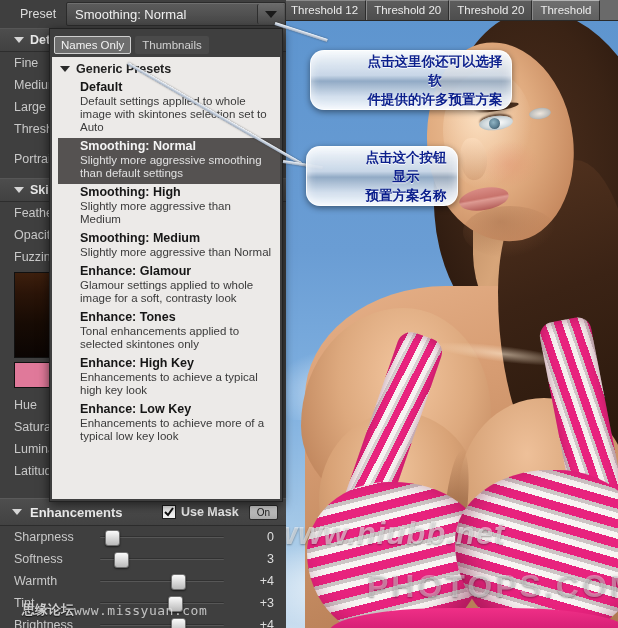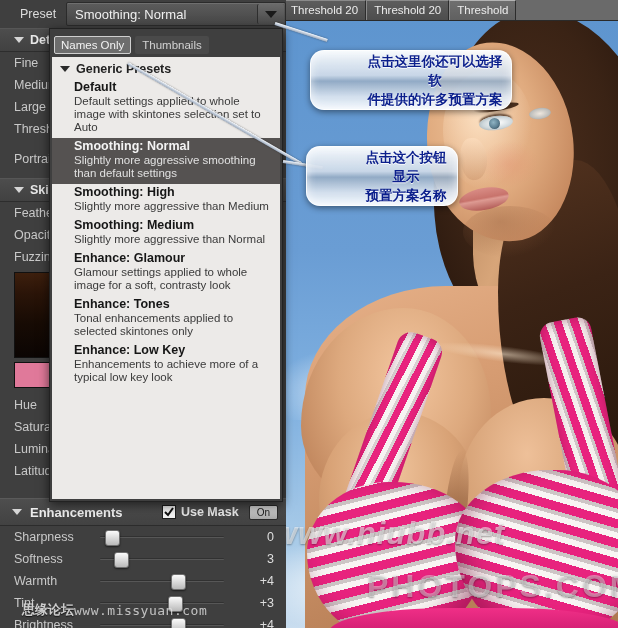--- a/index.html
+++ b/index.html
@@ -322,21 +322,21 @@
   }
   .group-head{
     display:flex;align-items:center;padding:5px 6px 3px 8px;
     color:#222;font-size:12.5px;font-weight:bold;
   }
   .group-head .tri{
     width:0;height:0;margin-right:6px;
     border-left:5px solid transparent;border-right:5px solid transparent;
     border-top:6px solid #2a2a2a;
   }
-  .preset-item{padding:1px 8px 4px 22px;}
+  .preset-item{padding:1px 8px 4px 22px;margin-left:6px;}
   .preset-item.sel{background:#555251;}
   .preset-item .pt{
     font-size:12.5px;font-weight:bold;color:#161616;line-height:15px;
   }
   .preset-item.sel .pt{color:#f4f4f4;}
   .preset-item .pd{
     font-size:11.5px;color:#3a3a3a;line-height:13px;margin-top:0px;
   }
   .preset-item.sel .pd{color:#e0e0e0;}
 
@@ -415,20 +415,21 @@
     <div class="strap" id="strap-r"></div>
     <div class="fig" id="cup-l"></div>
     <div class="fig" id="cup-r"></div>
     <div class="fig" id="band"></div>
 
     <div class="wm" id="wm-niubb">www.niubb.net</div>
     <div class="wm" id="wm-photops">PHOTOPS.COM</div>
   </div>
 
   <div id="tabbar">
+    <div class="tab">Threshold 12</div>
     <div class="tab">Threshold 20</div>
     <div class="tab">Threshold 20</div>
     <div class="tab active">Threshold</div>
   </div>
 
   <div id="left-panel">
 
     <div class="preset-row">
       <div class="preset-label">Preset</div>
       <div class="preset-combo">
@@ -632,20 +633,24 @@
       </div>
       <div class="preset-item">
         <div class="pt">Enhance: Glamour</div>
         <div class="pd">Glamour settings applied to whole image for a soft, contrasty look</div>
       </div>
       <div class="preset-item">
         <div class="pt">Enhance: Tones</div>
         <div class="pd">Tonal enhancements applied to selected skintones only</div>
       </div>
       <div class="preset-item">
+        <div class="pt">Enhance: High Key</div>
+        <div class="pd">Enhancements to achieve a typical high key look</div>
+      </div>
+      <div class="preset-item">
         <div class="pt">Enhance: Low Key</div>
         <div class="pd">Enhancements to achieve more of a typical low key look</div>
       </div>
     </div>
   </div>
 
   <div class="leader" style="left:275px;top:22px;width:55px;transform:rotate(18deg);"></div>
   <div class="leader" style="left:128px;top:62px;width:200px;transform:rotate(30deg);"></div>
   <div class="leader" style="left:283px;top:160px;width:40px;transform:rotate(9deg);"></div>
 

